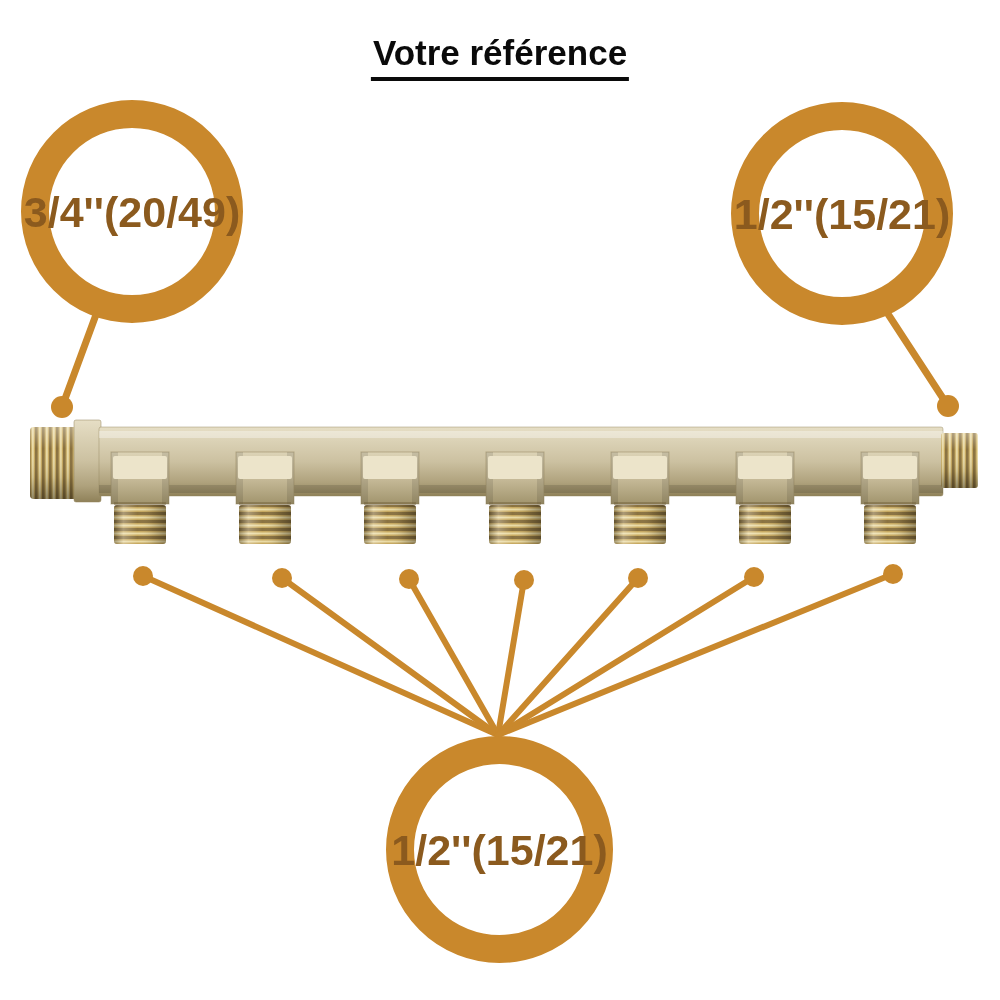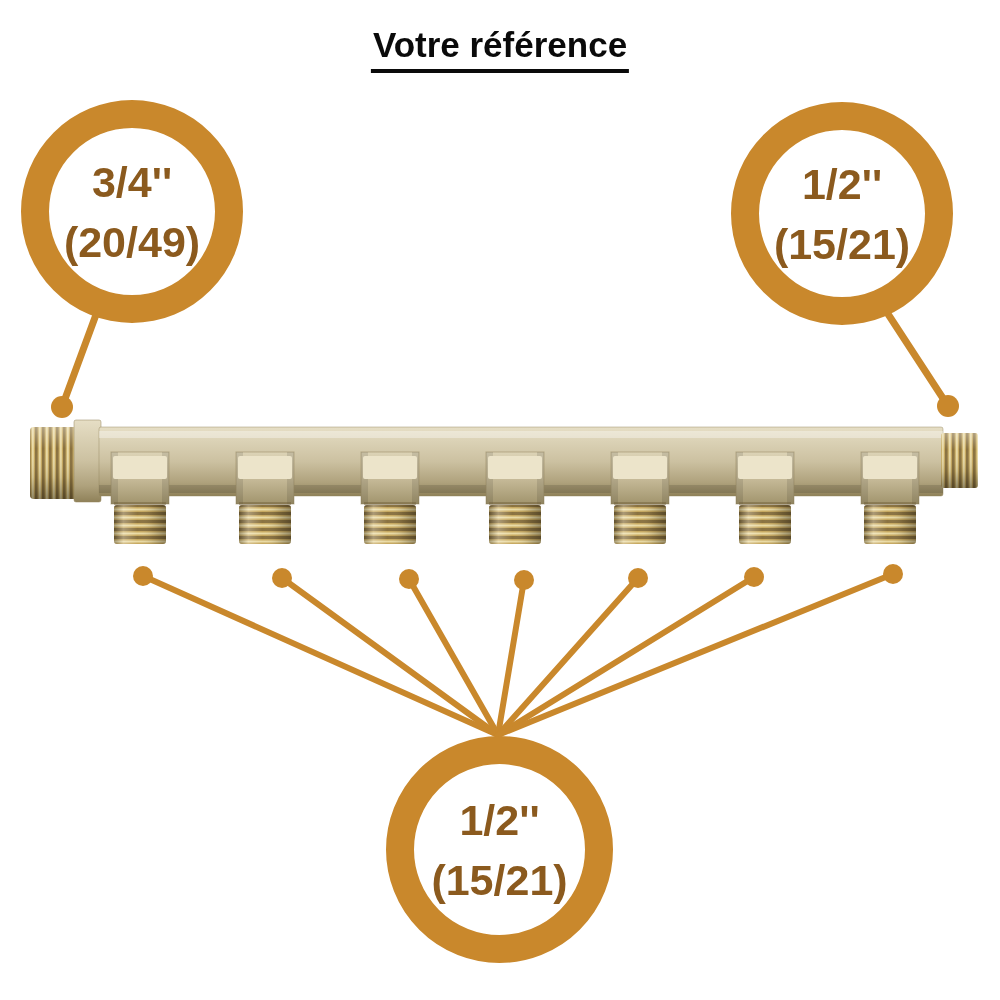--- a/index.html
+++ b/index.html
@@ -6,33 +6,33 @@
     --accent:#C9882C;
     --badge-text:#8B5A1E;
     --title-text:#0A0A0A;
   }
   html,body{margin:0;padding:0;background:#ffffff;}
   .stage{
     position:relative;width:1000px;height:1000px;background:#ffffff;
     overflow:hidden;font-family:"Liberation Sans",sans-serif;
   }
   .title{
-    position:absolute;top:25px;left:50%;transform:translateX(-50%);
+    position:absolute;top:33px;left:50%;transform:translateX(-50%);
     margin:0;z-index:3;white-space:nowrap;
     font:700 35px "Liberation Sans",sans-serif;color:var(--title-text);
     border-bottom:4px solid var(--title-text);padding:0 2px 4px 2px;
   }
   .art{position:absolute;left:0;top:0;z-index:1;}
   .leader{stroke:var(--accent);stroke-width:7;stroke-linecap:round;}
   .leader.thin{stroke-width:6;}
   .dot{fill:var(--accent);}
   .badge{
     position:absolute;box-sizing:border-box;z-index:2;
     background:#ffffff;border:28px solid var(--accent);border-radius:50%;
-    display:flex;flex-direction:column;align-items:center;justify-content:center;
+    display:flex;flex-direction:row;align-items:center;justify-content:center;
   }
   .badge-left{left:21px;top:100px;width:222px;height:223px;}
   .badge-right{left:731px;top:102px;width:222px;height:223px;}
   .badge-bottom{left:386px;top:736px;width:227px;height:227px;}
   .badge-line{
     font:700 43px "Liberation Sans",sans-serif;line-height:60px;
     color:var(--badge-text);text-align:center;white-space:nowrap;
   }
 </style>
 </head>

